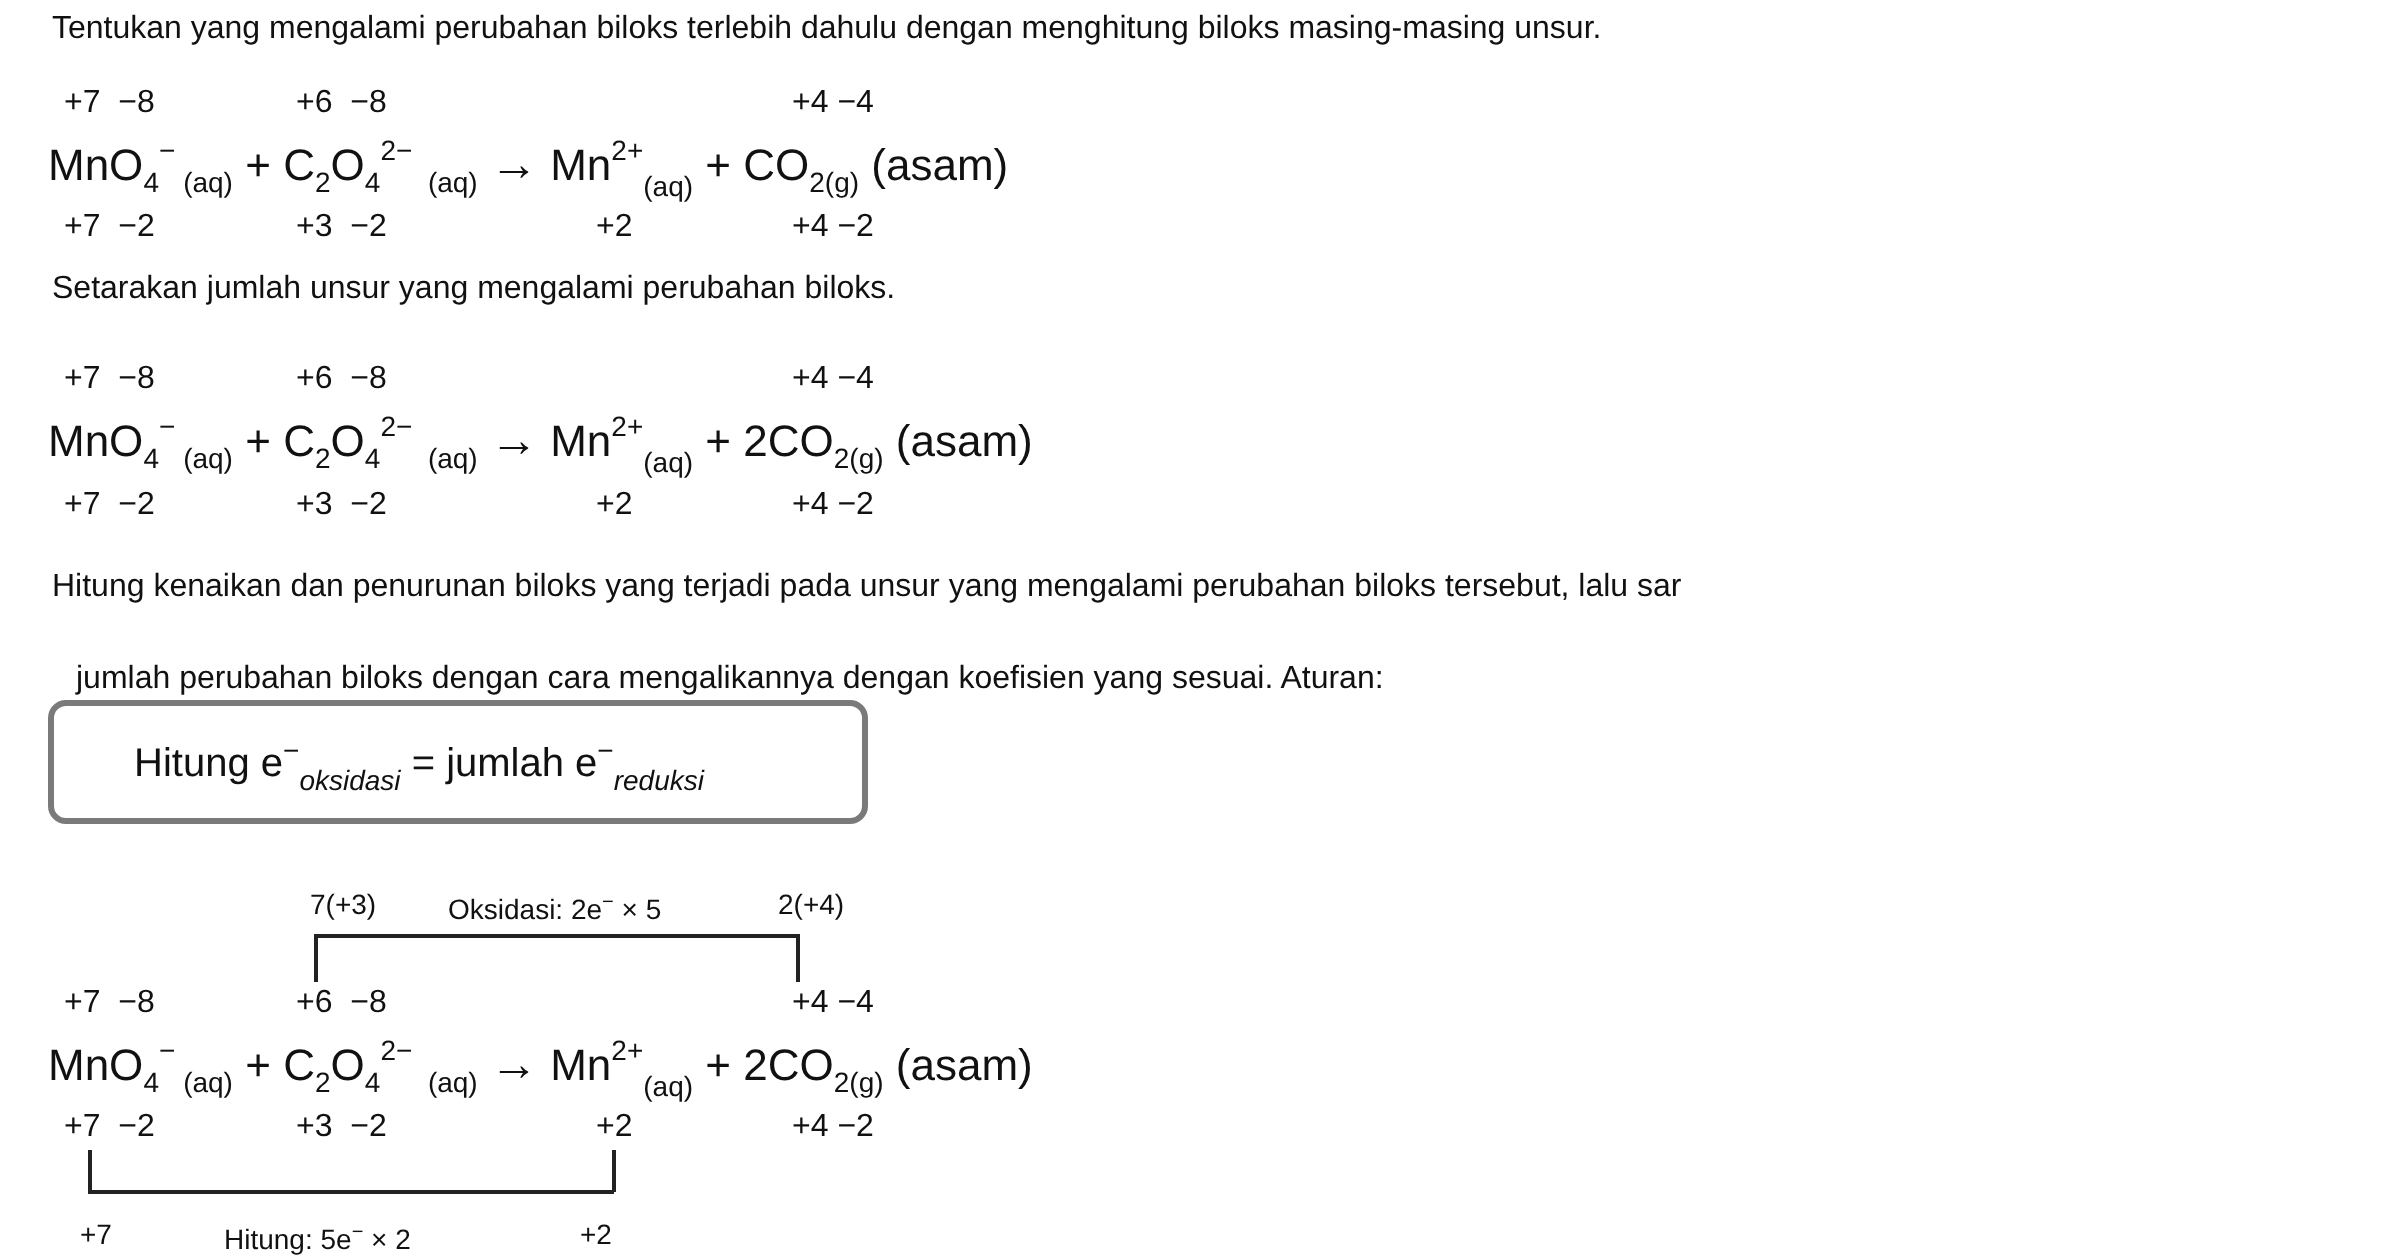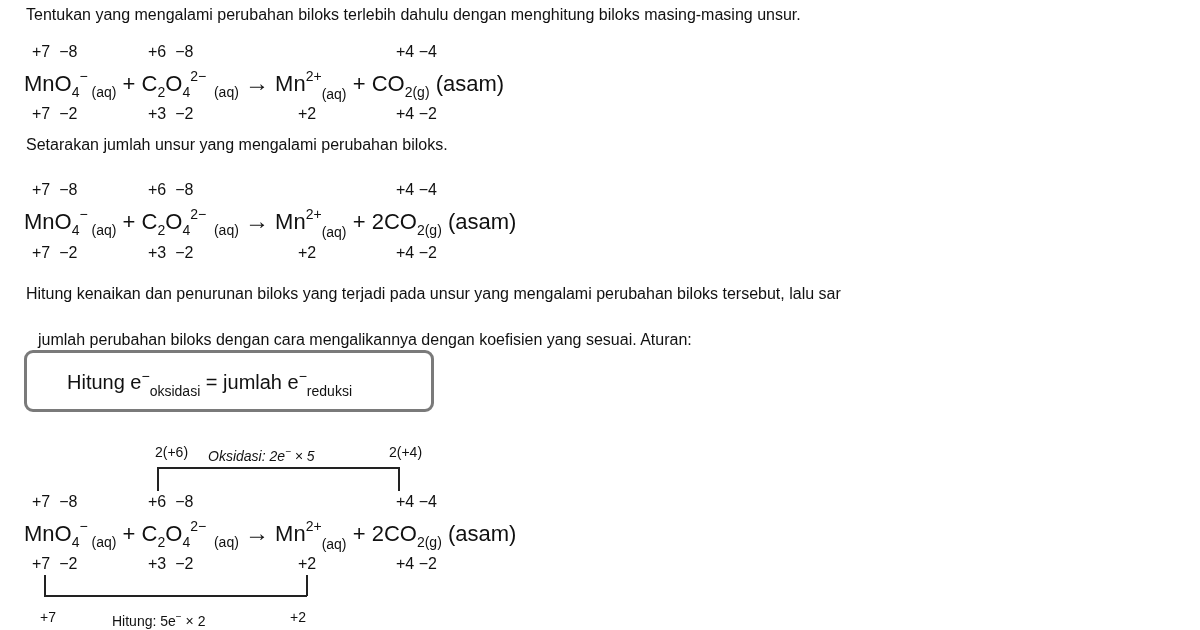--- a/index.html
+++ b/index.html
@@ -14,21 +14,21 @@
   .eq { font-size: 22px; line-height: 26px; }
   .sub { font-size: 14px; position: relative; top: 6px; }
   .sub2 { font-size: 14px; position: relative; top: 8px; }
   .sup { font-size: 14px; position: relative; top: -10px; }
   .arrow { font-size: 24px; }
   .rule-box {
     position: absolute; left: 24px; top: 350px; width: 410px; height: 62px;
     border: 3px solid #7a7a7a; border-radius: 9px; box-sizing: border-box;
   }
   .rule-text { position: absolute; left: 40px; top: 18px; font-size: 20px; white-space: nowrap; }
-  .rule-sub { font-size: 14px; position: relative; top: 7px; }
+  .rule-sub { font-size: 14px; position: relative; top: 7px; font-style: italic; }
   .rule-sup { font-size: 14px; position: relative; top: -8px; }
   .line { position: absolute; background: #222; }
   .lbl { font-size: 14px; line-height: 16px; }
 </style>
 </head>
 <body>
 
 <div class="abs para" style="left:26px; top:2px;">Tentukan yang mengalami perubahan biloks terlebih dahulu dengan menghitung biloks masing-masing unsur.</div>
 
 <div>
@@ -81,22 +81,22 @@
 <div class="abs para" style="left:38px; top:307px;margin-top:20px;">jumlah perubahan biloks dengan cara mengalikannya dengan koefisien yang sesuai. Aturan:</div>
 
 <div class="rule-box">
   <div class="rule-text">
     <span>Hitung e</span><span class="rule-sup">−</span><span class="rule-sub">oksidasi</span><span> = jumlah e</span><span class="rule-sup">−</span><span class="rule-sub">reduksi</span>
   </div>
 </div>
 
 <div>
 
-  <div class="abs lbl" style="left:155px; top:444px;">2(+6)</div>
-  <div class="abs lbl" style="left:208px; top:444px;font-style:italic;"><span>Oksidasi: 2e</span><sup style="font-size:10px;">−</sup><span> × 5</span></div>
+  <div class="abs lbl" style="left:155px; top:444px;">7(+3)</div>
+  <div class="abs lbl" style="left:224px; top:444px;"><span>Oksidasi: 2e</span><sup style="font-size:10px;">−</sup><span> × 5</span></div>
   <div class="abs lbl" style="left:362px; top:444px;margin-left:27px;">2(+4)</div>
   <div class="line" style="left:157px; top:467px; width:243px; height:1.5px;"></div>
   <div class="line" style="left:157px; top:467px; width:1.5px; height:24px;"></div>
   <div class="line" style="left:398px; top:467px; width:1.5px; height:24px;"></div>
 
   <div class="abs ox" style="left:32px; top:494px;"><span>+7</span>&nbsp;&nbsp;<span>−8</span></div>
   <div class="abs ox" style="left:148px; top:494px;"><span>+6</span>&nbsp;&nbsp;<span>−8</span></div>
   <div class="abs ox" style="left:396px; top:494px;">+4 −4</div>
 
   <div class="abs eq" style="left:24px; top:520px;">

